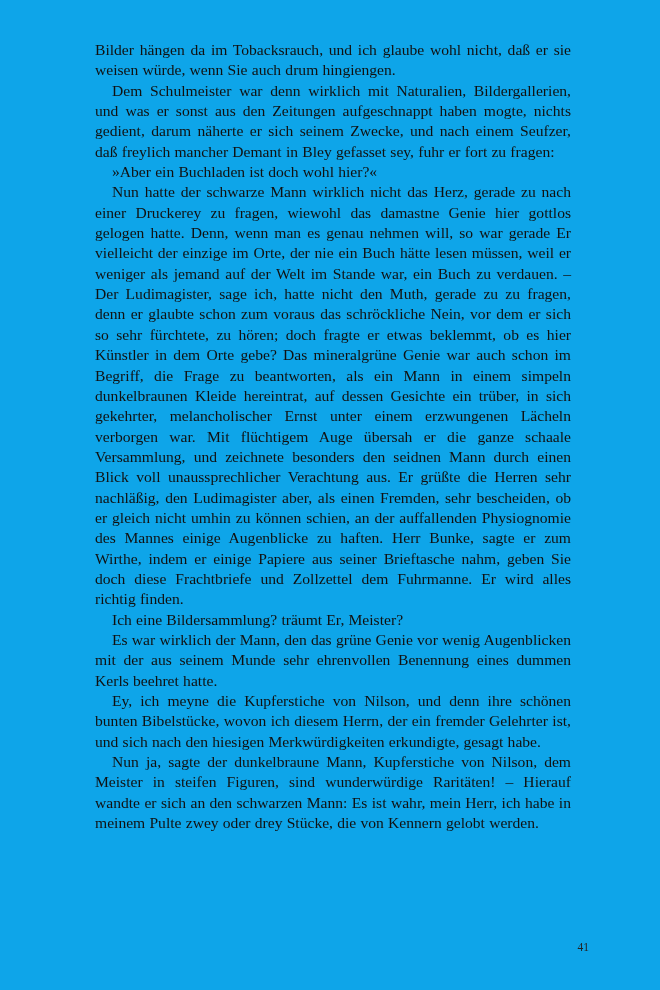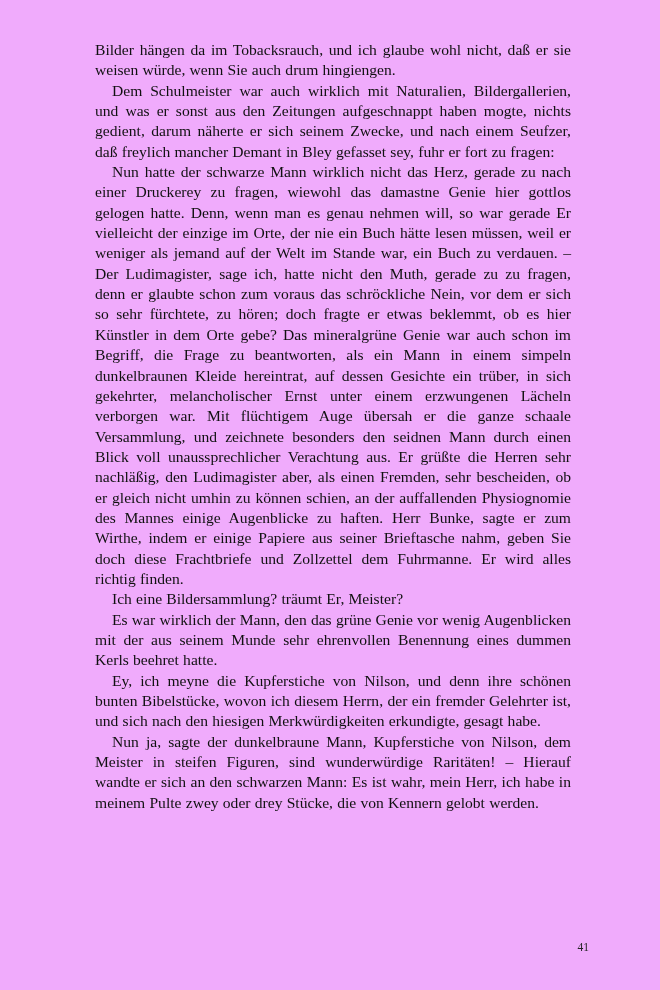--- a/index.html
+++ b/index.html
@@ -4,21 +4,21 @@
 <style>
   html, body {
     margin: 0;
     padding: 0;
     background: #ffffff;
   }
   .page {
     position: relative;
     width: 660px;
     height: 990px;
-    background: #f0abfc;
+    background: #0ea5e9;
     overflow: hidden;
     font-family: "Liberation Serif", "DejaVu Serif", serif;
     color: #111111;
   }
   .text-block {
     position: absolute;
     left: 95px;
     top: 40px;
     width: 476px;
     font-size: 15.6px;
@@ -43,21 +43,22 @@
     color: #222222;
     font-family: "Liberation Serif", "DejaVu Serif", serif;
   }
 </style>
 </head>
 <body>
 
 <div class="page">
   <div class="text-block">
       <p class="para" lang="de">Bilder hängen da im Tobacksrauch, und ich glaube wohl nicht, daß er sie weisen würde, wenn Sie auch drum hingiengen.</p>
-      <p class="para indent" lang="de">Dem Schulmeister war auch wirklich mit Naturalien, Bildergallerien, und was er sonst aus den Zeitungen aufgeschnappt haben mogte, nichts gedient, darum näherte er sich seinem Zwecke, und nach einem Seufzer, daß freylich mancher Demant in Bley gefasset sey, fuhr er fort zu fragen:</p>
+      <p class="para indent" lang="de">Dem Schulmeister war denn wirklich mit Naturalien, Bildergallerien, und was er sonst aus den Zeitungen aufgeschnappt haben mogte, nichts gedient, darum näherte er sich seinem Zwecke, und nach einem Seufzer, daß freylich mancher Demant in Bley gefasset sey, fuhr er fort zu fragen:</p>
+      <p class="para indent" lang="de">»Aber ein Buchladen ist doch wohl hier?«</p>
       <p class="para indent" lang="de">Nun hatte der schwarze Mann wirklich nicht das Herz, gerade zu nach einer Druckerey zu fragen, wiewohl das damastne Genie hier gottlos gelogen hatte. Denn, wenn man es genau nehmen will, so war gerade Er vielleicht der einzige im Orte, der nie ein Buch hätte lesen müssen, weil er weniger als jemand auf der Welt im Stande war, ein Buch zu verdauen. – Der Ludimagister, sage ich, hatte nicht den Muth, gerade zu zu fragen, denn er glaubte schon zum voraus das schröckliche Nein, vor dem er sich so sehr fürchtete, zu hören; doch fragte er etwas beklemmt, ob es hier Künstler in dem Orte gebe? Das mineralgrüne Genie war auch schon im Begriff, die Frage zu beantworten, als ein Mann in einem simpeln dunkelbraunen Kleide hereintrat, auf dessen Gesichte ein trüber, in sich gekehrter, melancholischer Ernst unter einem erzwungenen Lächeln verborgen war. Mit flüchtigem Auge übersah er die ganze schaale Versammlung, und zeichnete besonders den seidnen Mann durch einen Blick voll unaussprechlicher Verachtung aus. Er grüßte die Herren sehr nachläßig, den Ludimagister aber, als einen Fremden, sehr bescheiden, ob er gleich nicht umhin zu können schien, an der auffallenden Physiognomie des Mannes einige Augenblicke zu haften. Herr Bunke, sagte er zum Wirthe, indem er einige Papiere aus seiner Brieftasche nahm, geben Sie doch diese Frachtbriefe und Zollzettel dem Fuhrmanne. Er wird alles richtig finden.</p>
       <p class="para indent" lang="de">Ich eine Bildersammlung? träumt Er, Meister?</p>
       <p class="para indent" lang="de">Es war wirklich der Mann, den das grüne Genie vor wenig Augenblicken mit der aus seinem Munde sehr ehrenvollen Benennung eines dummen Kerls beehret hatte.</p>
       <p class="para indent" lang="de">Ey, ich meyne die Kupferstiche von Nilson, und denn ihre schönen bunten Bibelstücke, wovon ich diesem Herrn, der ein fremder Gelehrter ist, und sich nach den hiesigen Merkwürdigkeiten erkundigte, gesagt habe.</p>
       <p class="para indent" lang="de">Nun ja, sagte der dunkelbraune Mann, Kupferstiche von Nilson, dem Meister in steifen Figuren, sind wunderwürdige Raritäten! – Hierauf wandte er sich an den schwarzen Mann: Es ist wahr, mein Herr, ich habe in meinem Pulte zwey oder drey Stücke, die von Kennern gelobt werden.</p>
     </div>
   <div class="page-number">41</div>
 </div>
 
 </body></html>

